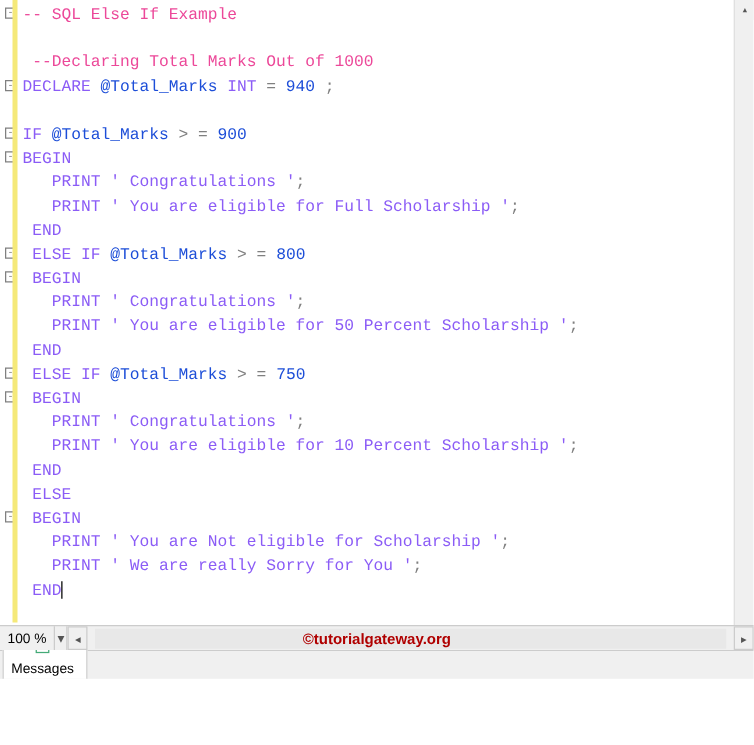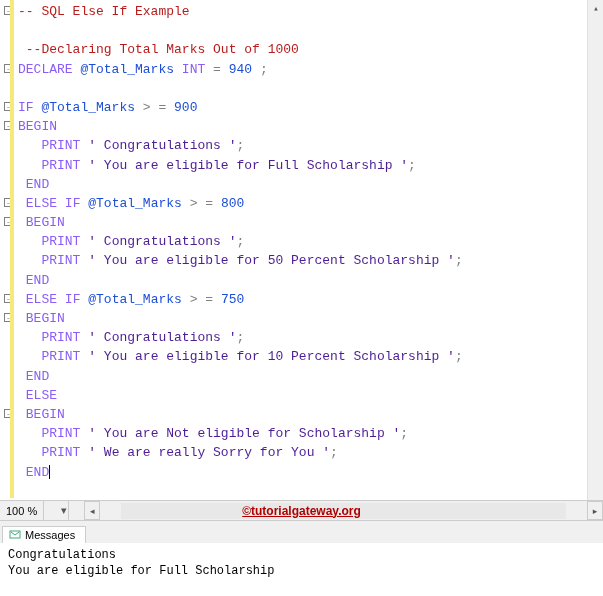--- a/index.html
+++ b/index.html
@@ -41,36 +41,35 @@
     top: 4px;
     width: 9px;
     height: 9px;
     border: 1px solid #808080;
     background: #fff;
     font-size: 8px;
     line-height: 7px;
     text-align: center;
     color: #808080;
   }
-  .c-comment { color: #b91c1c; margin-top: 24px; }
+  .c-comment { color: #ec4899; margin-top: 24px; }
   .c-keyword { color: #8b5cf6; }
-  .c-str { color: #4c1d95; }
+  .c-str { color: #8b5cf6; }
   .c-op { color: #808080; }
   .c-plain { color: #1d4ed8; }
 
   .zoom-bar {
     height: 20px;
     border-top: 1px solid #ccc;
     background: #f0f0f0;
     display: flex;
     align-items: center;
     font-family: 'Segoe UI', Tahoma, sans-serif;
     font-size: 11px;
     position: relative;
-    gap: 15px;
   }
   .zoom-label {
     padding: 0 6px;
     border-right: 1px solid #ccc;
     height: 100%;
     display: flex;
     align-items: center;
   }
   .zoom-dd {
     width: 10px; height: 100%;
@@ -98,21 +97,20 @@
   }
   .watermark {
     position: absolute;
     left: 50%;
     transform: translateX(-50%);
     font-family: 'Segoe UI', sans-serif;
     font-size: 12px;
     font-weight: bold;
     color: #b00000;
     pointer-events: none;
-    text-decoration: underline;
   }
 
   .messages-pane {
     border-top: 1px solid #ccc;
     font-family: 'Segoe UI', Tahoma, sans-serif;
   }
   .tab-strip {
     height: 22px;
     background: #f0f0f0;
     display: flex;
@@ -121,20 +119,21 @@
   .tab {
     background: #fff;
     border: 1px solid #ccc;
     border-bottom: none;
     padding: 2px 10px 2px 6px;
     font-size: 11px;
     display: flex;
     align-items: center;
     gap: 4px;
     margin-left: 2px;
+    flex-direction: column;
   }
   .tab-icon {
     width: 12px; height: 12px;
     display: inline-block;
   }
   .msg-body {
     padding: 4px 8px;
     font-family: Consolas, 'Courier New', monospace;
     font-size: 12px;
     line-height: 16px;
@@ -188,17 +187,13 @@
     <div class="tab">
       <span class="tab-icon">
         <svg viewBox="0 0 12 12">
             <rect x="1" y="2" width="10" height="7" fill="#fff" stroke="#4a7" stroke-width="1"></rect>
             <path d="M2 3 L6 6 L10 3" stroke="#4a7" fill="none" stroke-width="1"></path>
           </svg>
       </span>
       <span>Messages</span>
     </div>
   </div>
-  <div class="msg-body">
-    <div> Congratulations </div>
-    <div> You are eligible for Full Scholarship </div>
-  </div>
 </div>
 
 </body></html>

